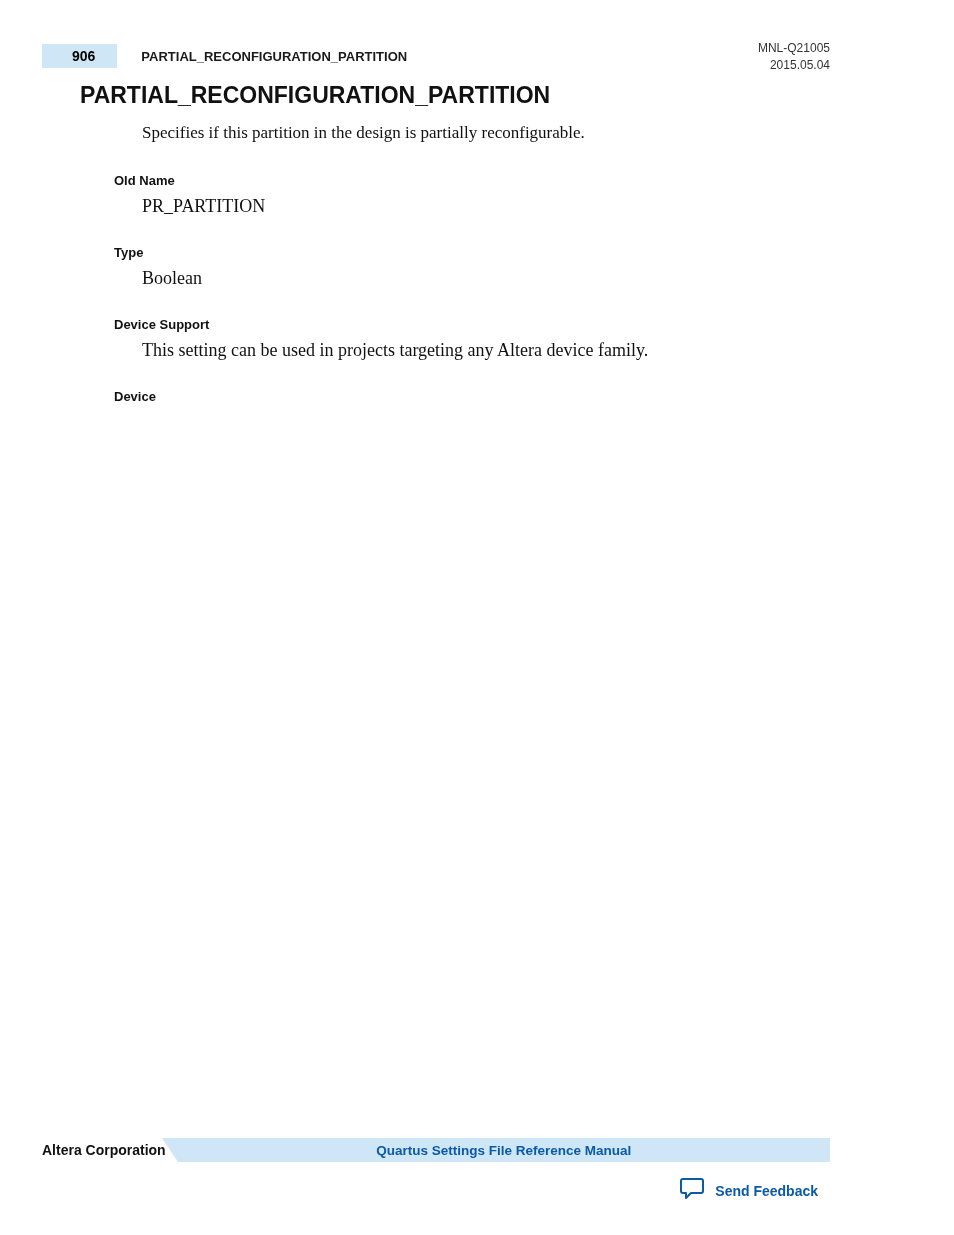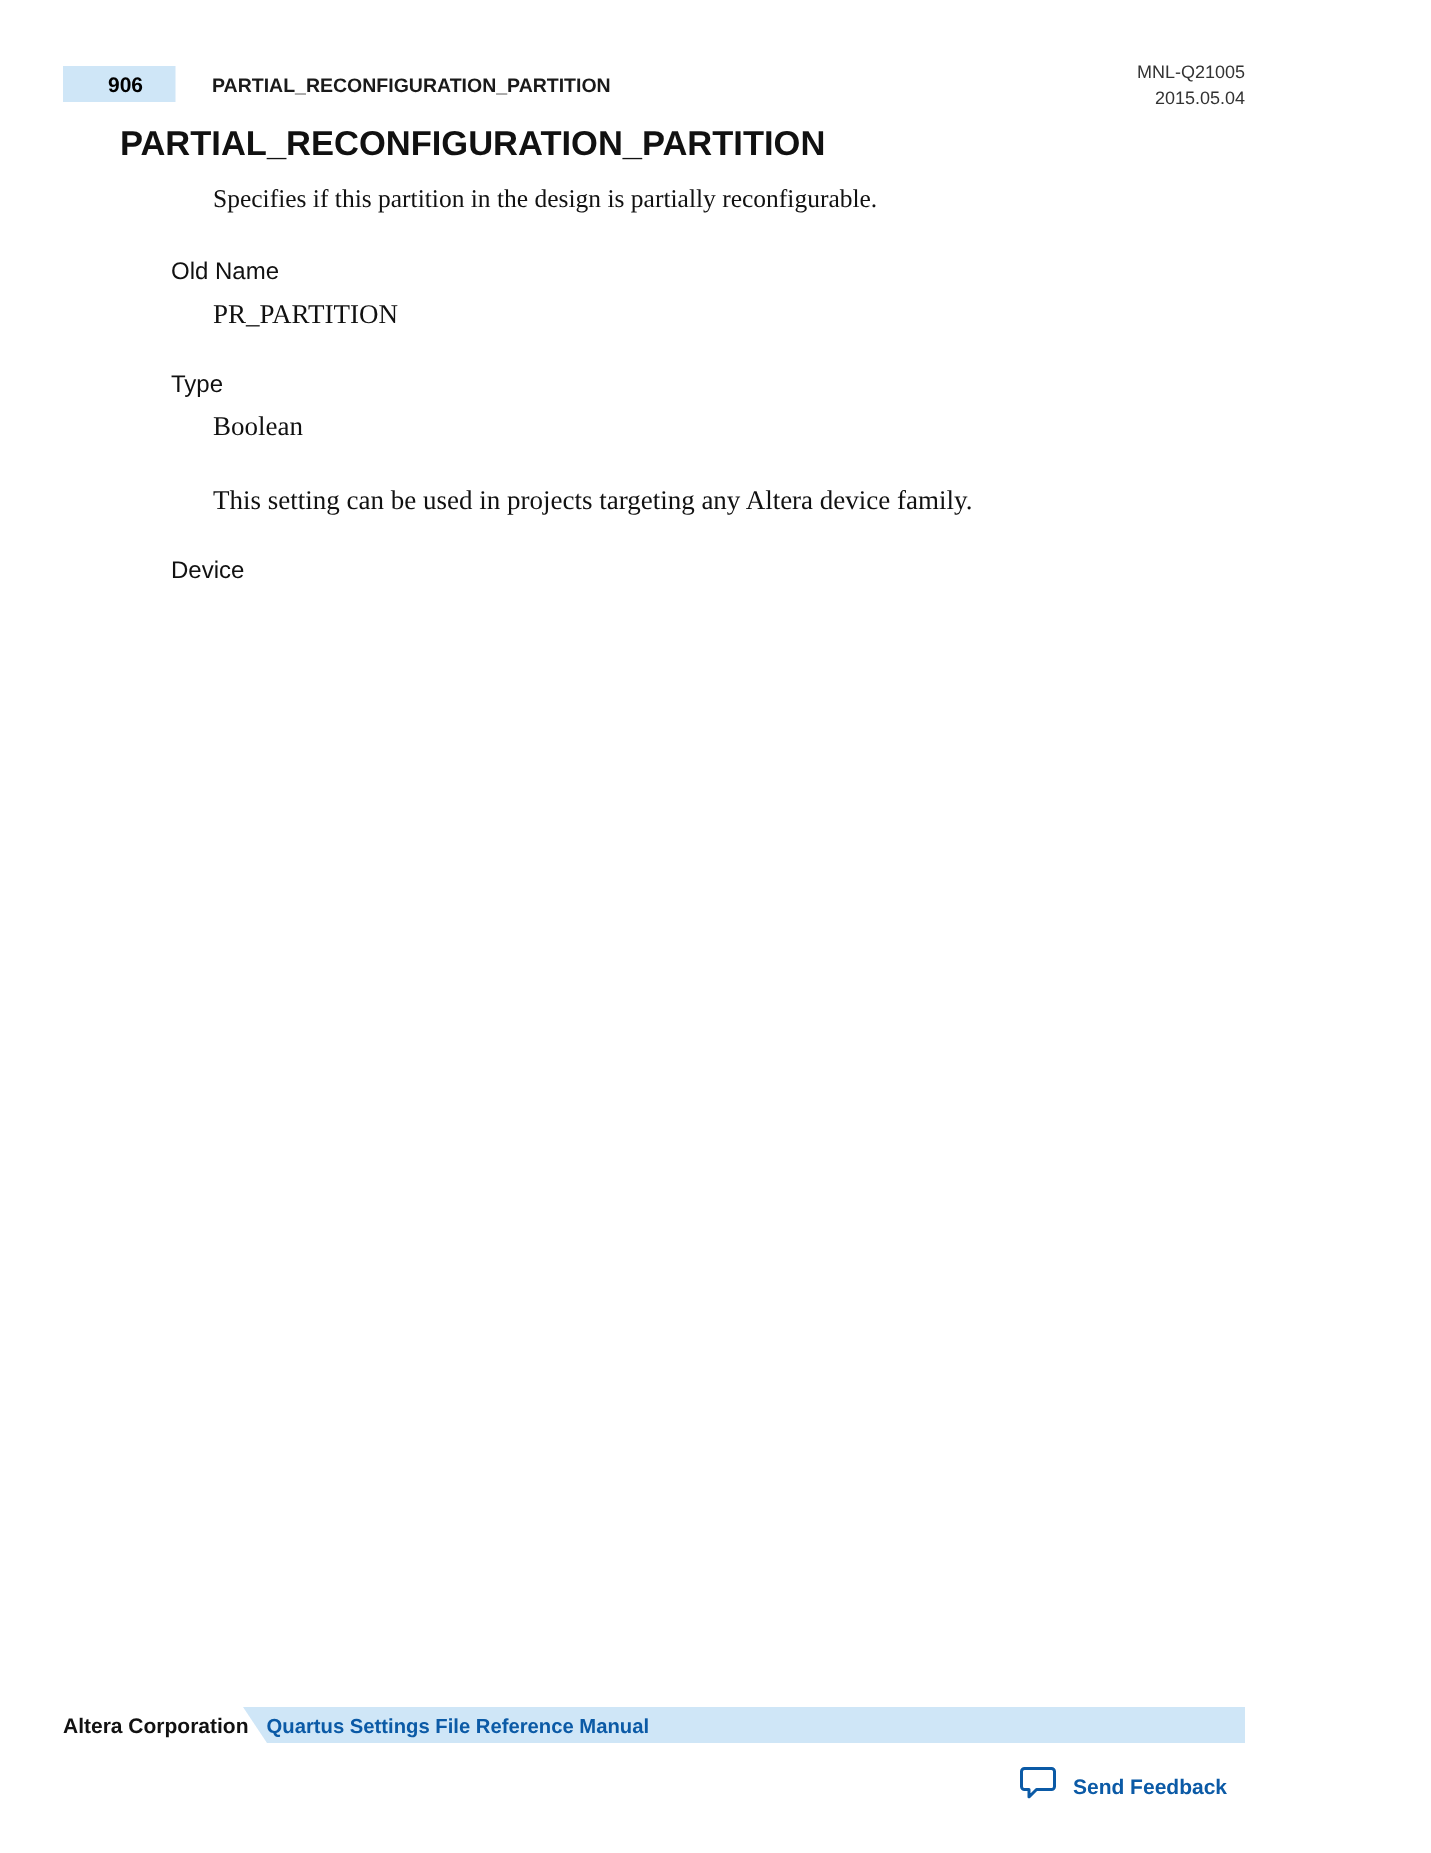--- a/index.html
+++ b/index.html
@@ -70,22 +70,22 @@
   }
   .intro {
     font-family: 'Minion Pro', Georgia, serif;
     font-size: 17px;
     color: #111;
     margin: 12px 0 28px 62px;
     line-height: 1.4;
   }
   .section-label {
     font-family: 'Segoe UI', Arial, sans-serif;
-    font-weight: 400;
-    font-size: 16px;
+    font-weight: 700;
+    font-size: 13px;
     color: #111;
     margin: 0 0 8px 34px;
   }
   .section-value {
     font-family: 'Minion Pro', Georgia, serif;
     font-size: 18px;
     color: #111;
     margin: 0 0 28px 62px;
   }
   .footer {
@@ -109,21 +109,21 @@
     padding-right: 12px;
     white-space: nowrap;
   }
   .footer-band {
     flex: 1 1 auto;
     height: 24px;
     background: #cfe6f7;
     position: relative;
     display: flex;
     align-items: center;
-    justify-content: flex-start;
+    justify-content: center;
   }
   .footer-band::before {
     content: "";
     position: absolute;
     left: -16px;
     top: 0;
     width: 0;
     height: 0;
     border-top: 0 solid transparent;
     border-bottom: 24px solid transparent;
@@ -172,20 +172,21 @@
   <div class="content">
     <h1 class="main-heading">PARTIAL_RECONFIGURATION_PARTITION</h1>
     <p class="intro">Specifies if this partition in the design is partially reconfigurable.</p>
 
     <div class="section-label">Old Name</div>
     <div class="section-value">PR_PARTITION</div>
 
     <div class="section-label">Type</div>
     <div class="section-value">Boolean</div>
 
+    <div class="section-label">Device Support</div>
     <div class="section-value">This setting can be used in projects targeting any Altera device family.</div>
 
     <div class="section-label">Device</div>
   </div>
 
   <div class="footer">
     <div class="footer-bar">
       <div class="footer-left">Altera Corporation</div>
       <div class="footer-band">
         <span class="footer-link">Quartus Settings File Reference Manual</span>

